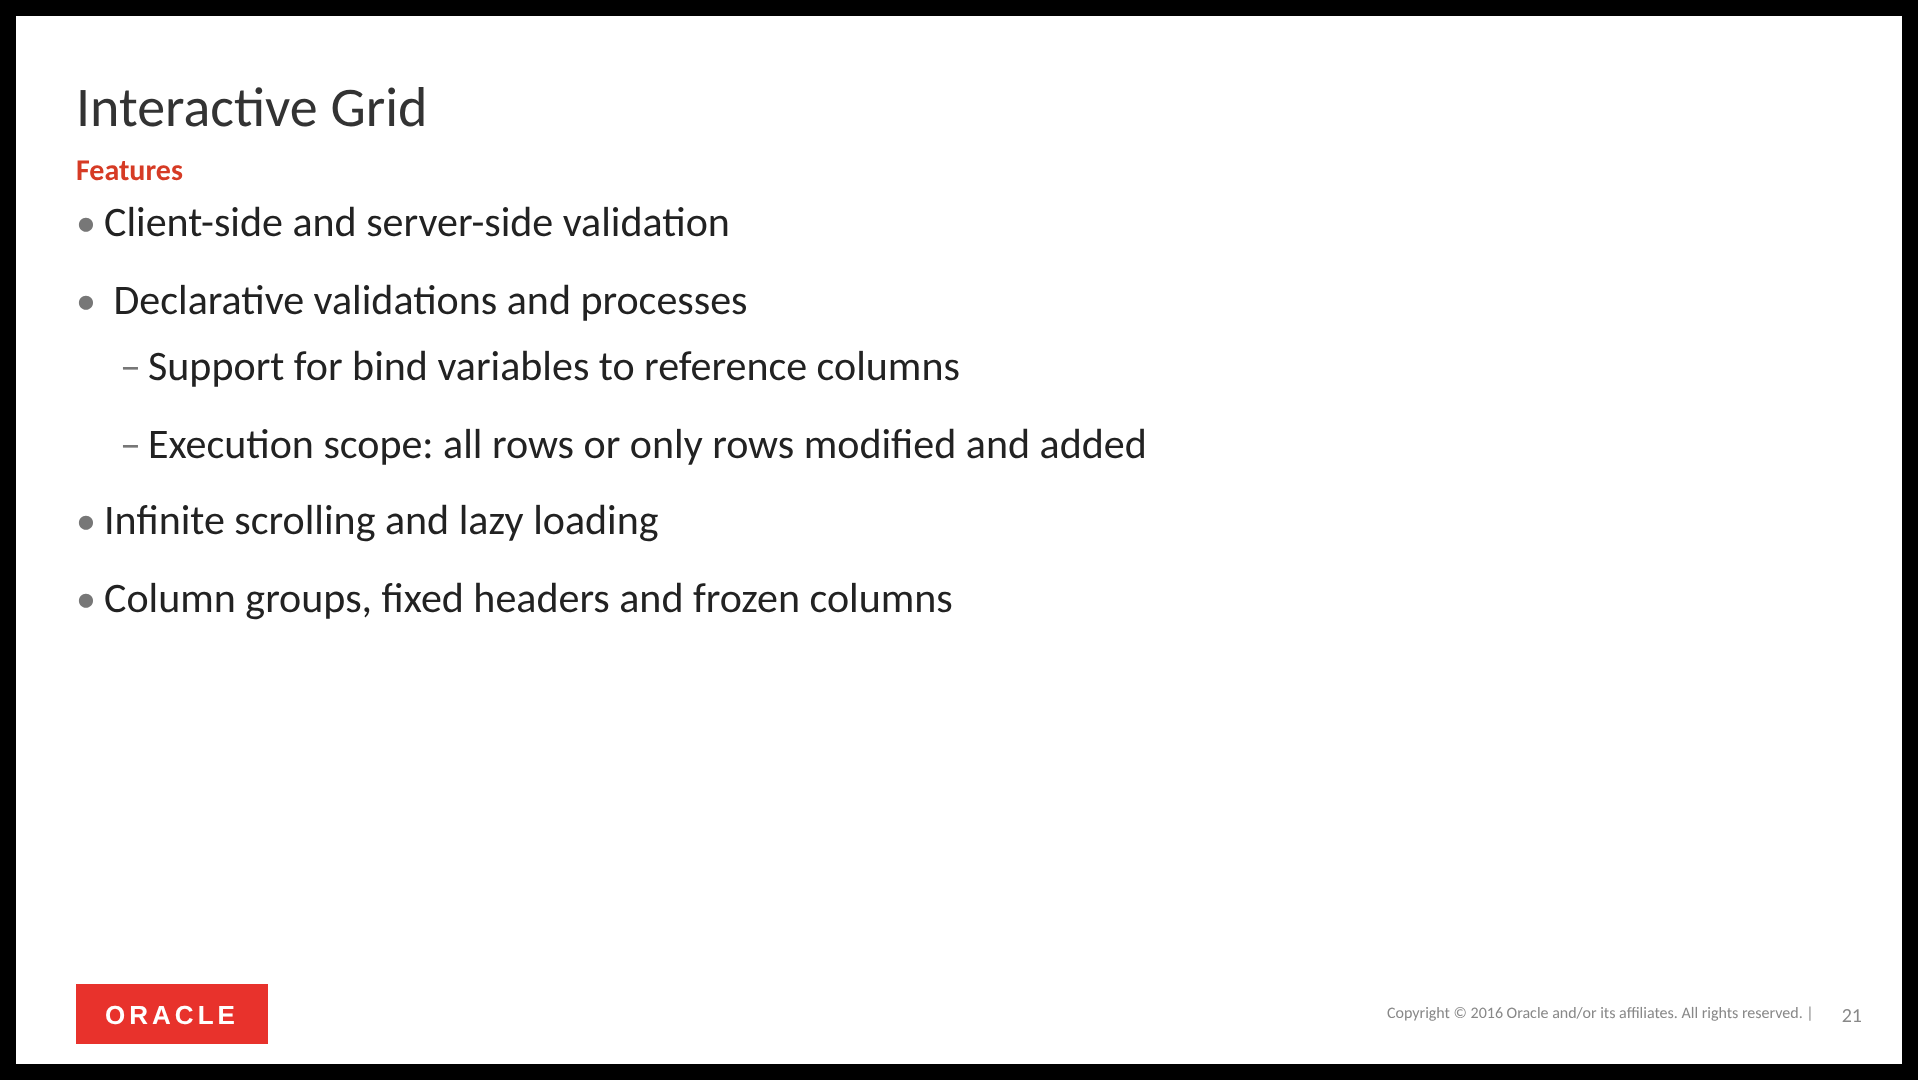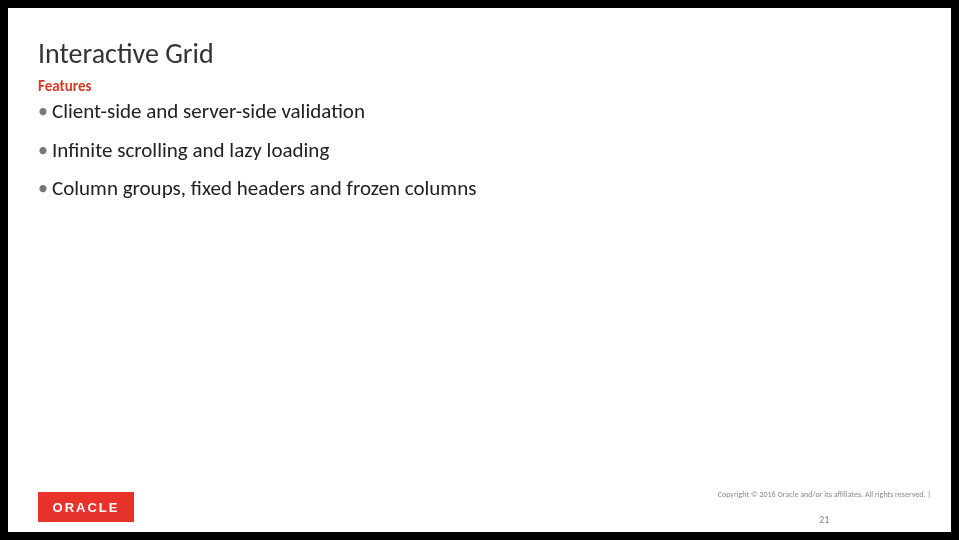--- a/index.html
+++ b/index.html
@@ -81,34 +81,40 @@
     font-weight: 700;
     font-size: 13px;
     letter-spacing: 2px;
   }
   .copyright {
     color: #888;
     font-size: 8px;
     display: flex;
     align-items: center;
     gap: 14px;
-    flex-direction: column;
   }
   .pagenum { color: #888; font-size: 10px; }
 </style>
 </head>
 <body>
 
 <div class="slide">
   <div class="content">
     <h1 class="title">Interactive Grid</h1>
     <div class="subtitle">Features</div>
 
     <ul class="bullets">
       <li>Client-side and server-side validation</li>
+      <li>
+        <span>Declarative validations and processes</span>
+        <ul class="sub">
+          <li>Support for bind variables to reference columns</li>
+          <li>Execution scope: all rows or only rows modified and added</li>
+        </ul>
+      </li>
       <li>Infinite scrolling and lazy loading</li>
       <li>Column groups, fixed headers and frozen columns</li>
     </ul>
   </div>
 
   <div class="footer">
     <div class="logo">
       <span class="logo-text">ORACLE</span>
     </div>
     <div class="copyright">

